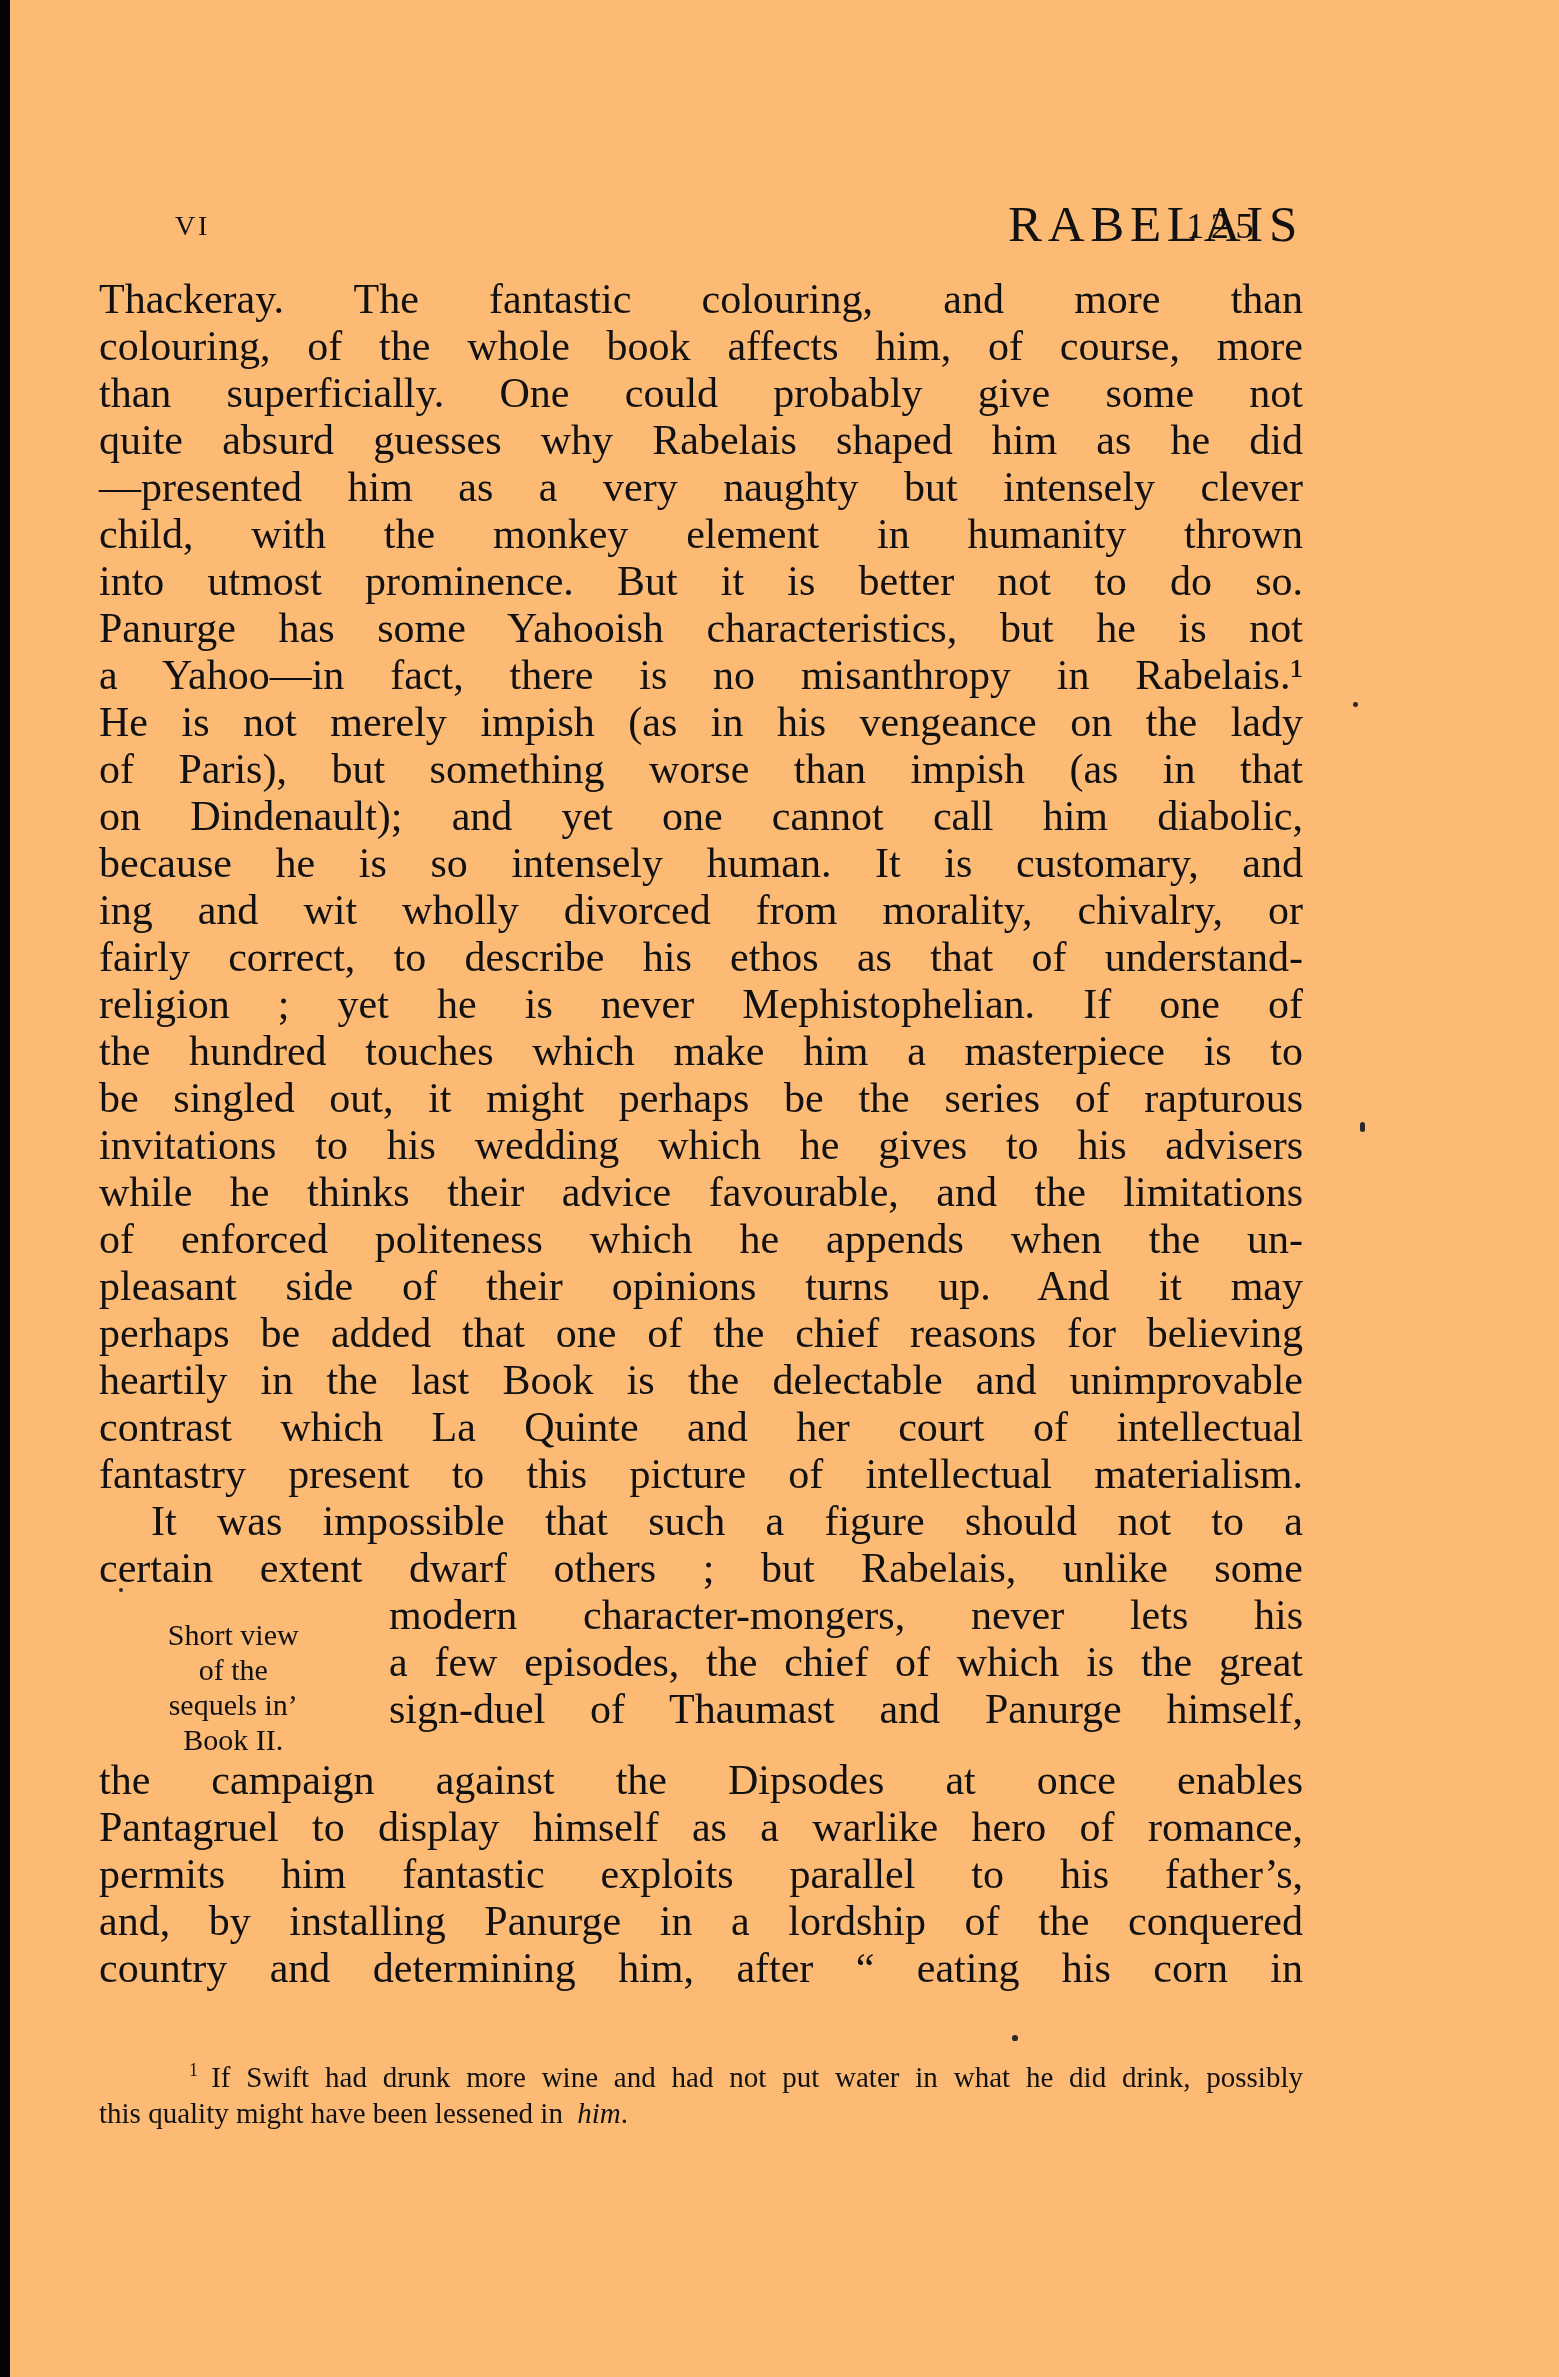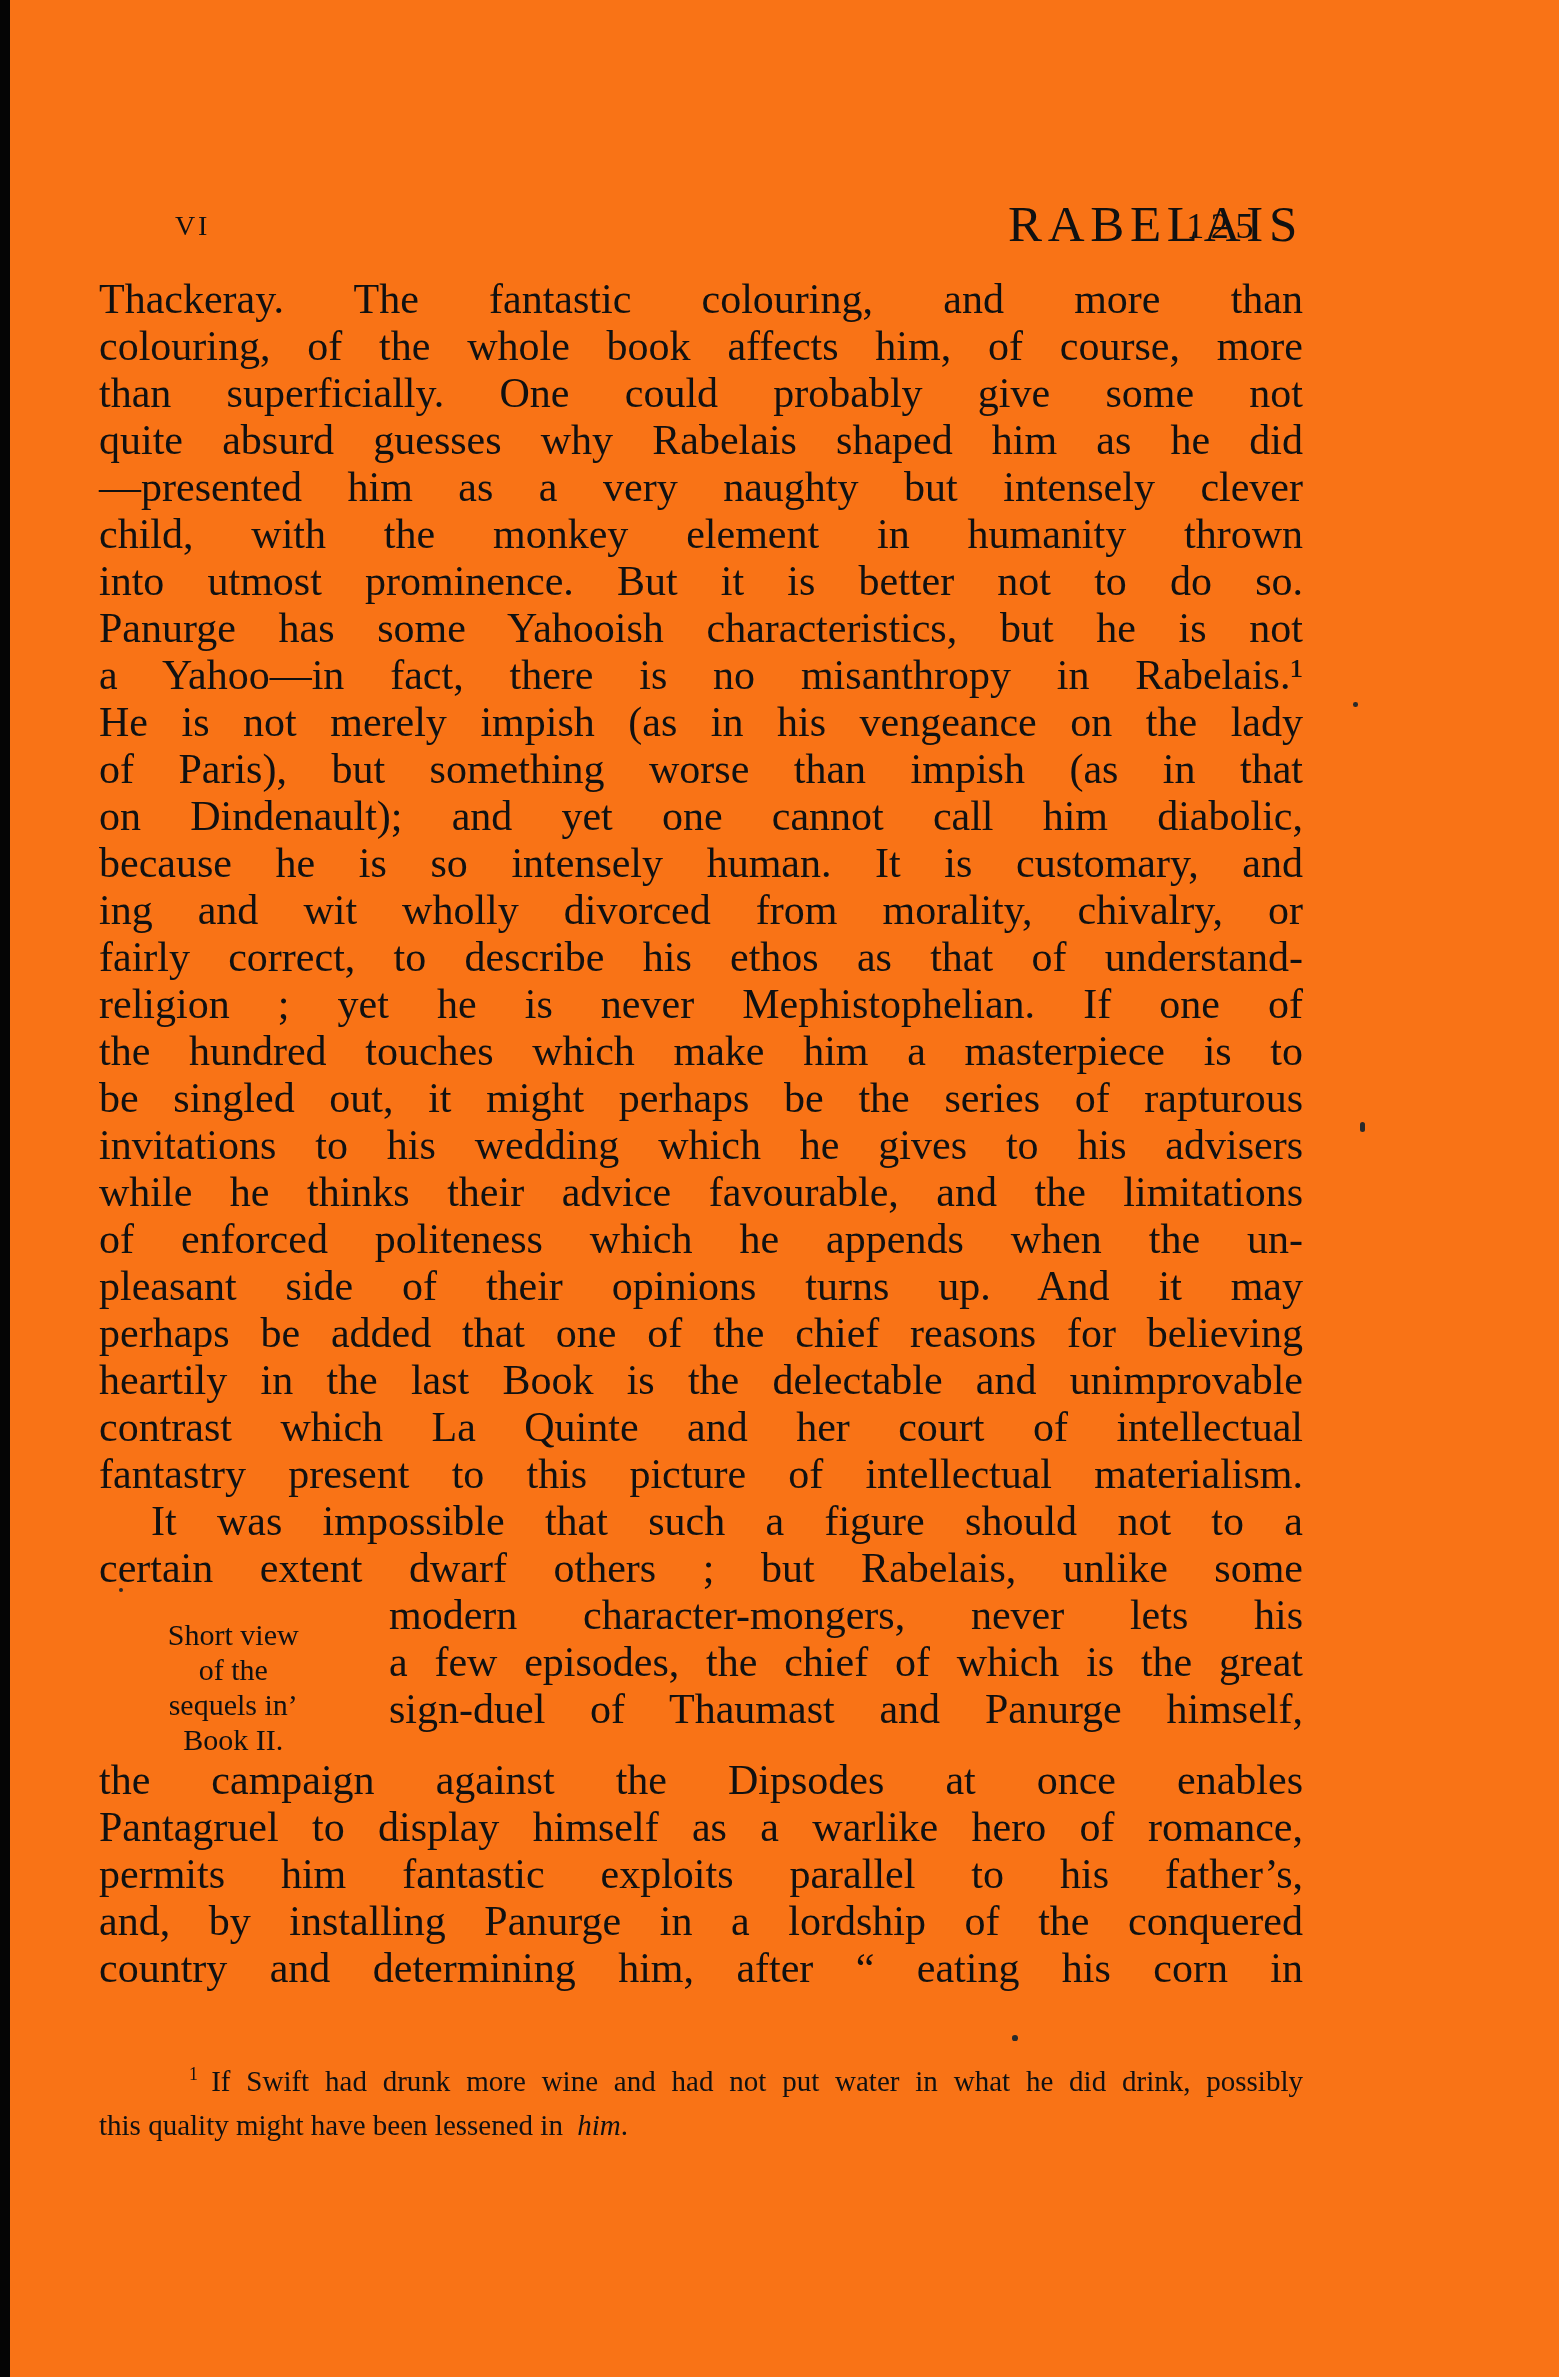--- a/index.html
+++ b/index.html
@@ -1,20 +1,20 @@
 <!DOCTYPE html>
 <html style="font-size:15px"><head>
 <meta charset="utf-8">
 <style>
   html, body { margin: 0; padding: 0; background: #e8e8e8; }
   .page {
     position: relative;
     width: 1560px;
     height: 2377px;
-    background: #f97316;
+    background: #fdba74;
     color: #111111;
     font-family: "Liberation Serif", "DejaVu Serif", serif;
     overflow: hidden;
   }
   
   .scan-edge {
     position: absolute;
     left: 0; top: 0;
     width: 9.5px; height: 100%;
     background: #050505;
@@ -65,21 +65,21 @@
     font-size: 30px;
     line-height: 35px;
     text-align: center;
   }
   .noted-lines { flex: 1; min-width: 0; margin-left: 33px; }
   .footnote {
     position: absolute;
     left: 99px; top: 2052px;
     width: 1204px;
     font-size: 29px;
-    line-height: 44px;
+    line-height: 36px;
   }
   .footnote .fn-first {
     text-indent: 90px;
     text-align: justify;
     text-align-last: justify;
   }
   .fn-sup {
     vertical-align: super;
     font-size: 0.62em;
     margin-right: 13.2px;

